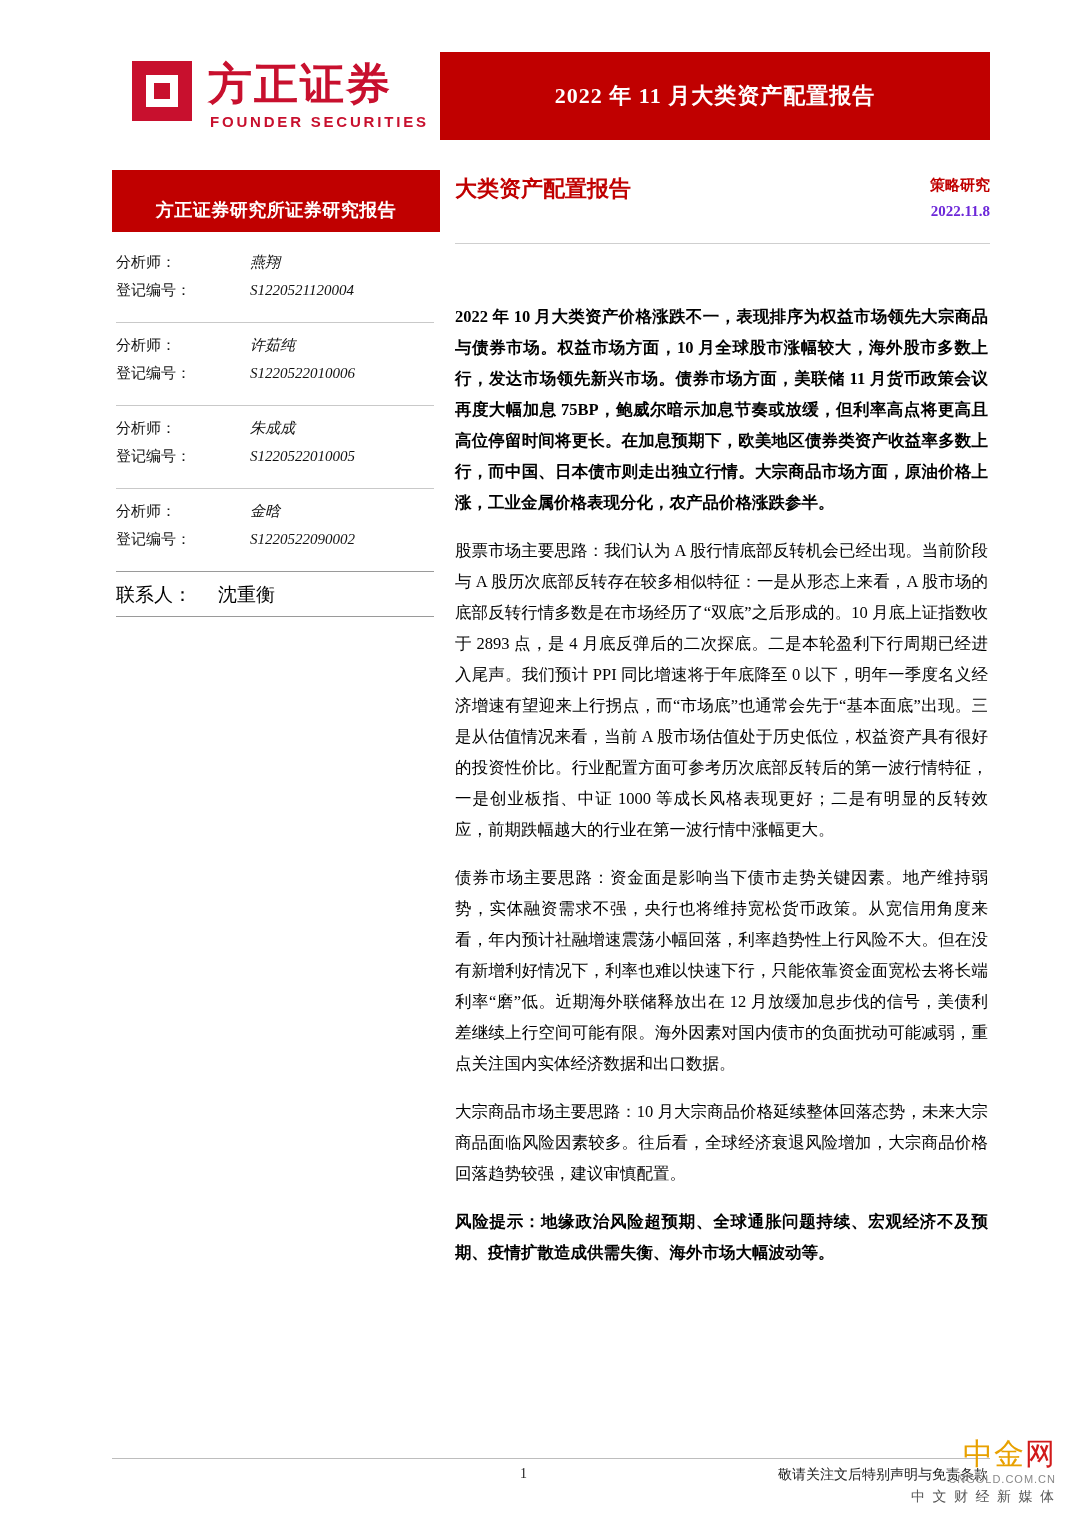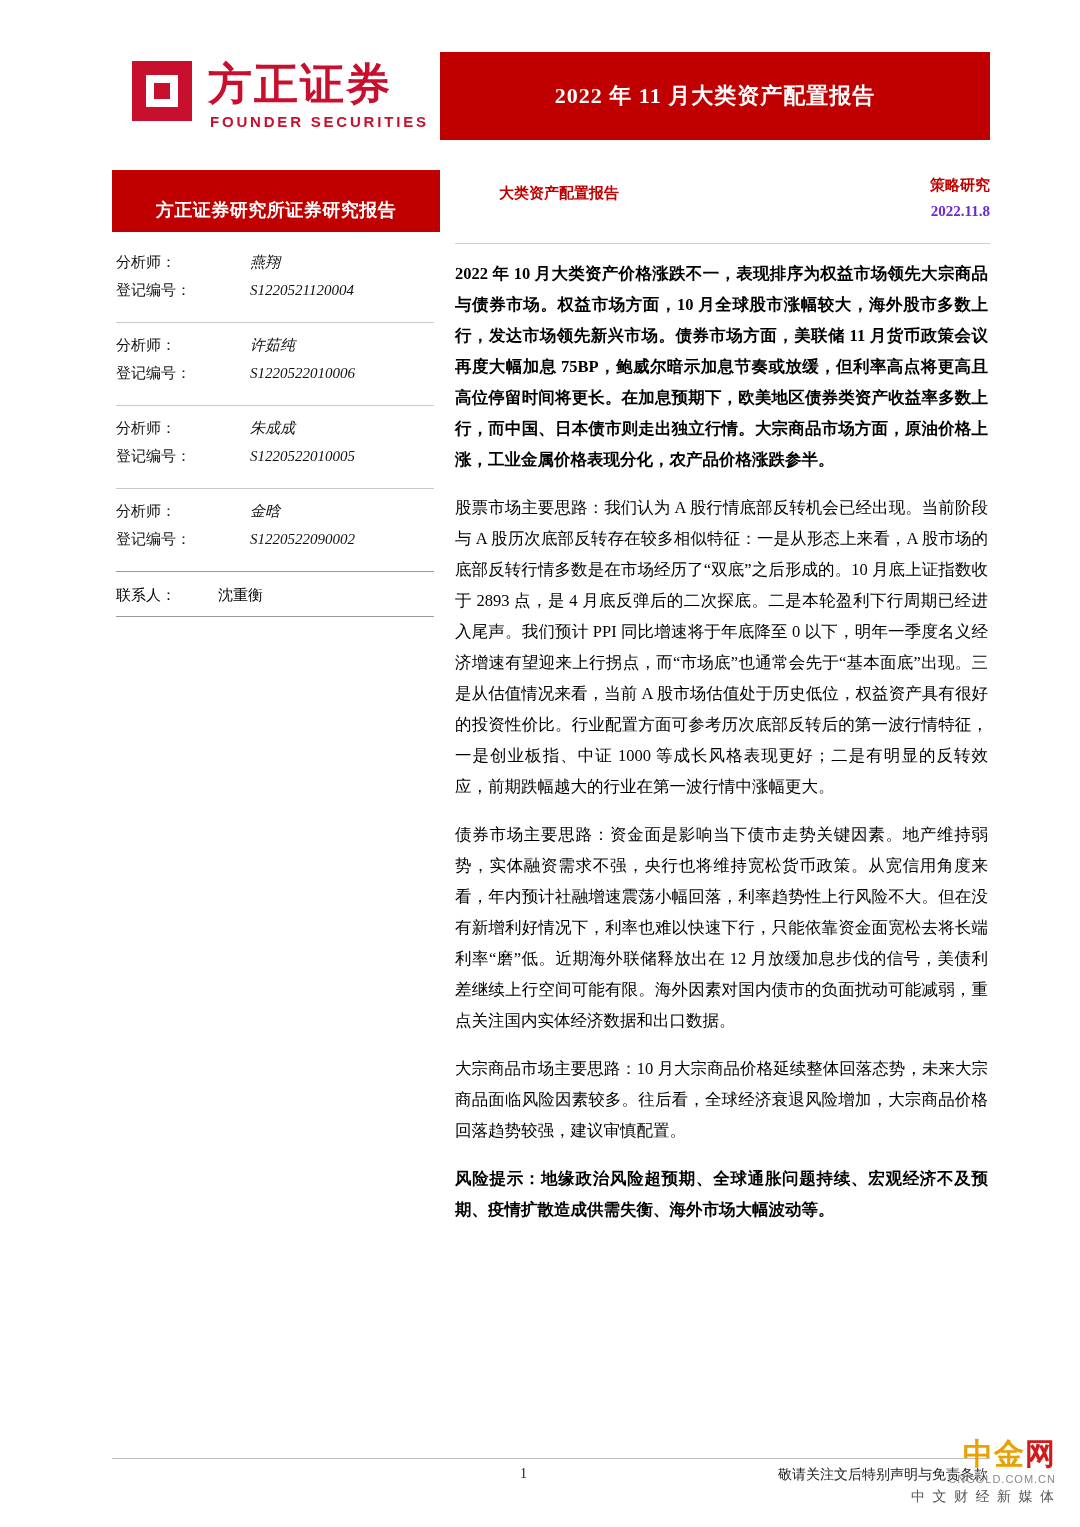--- a/index.html
+++ b/index.html
@@ -157,44 +157,43 @@
     height: 1px;
     background: #c9c9c9;
     margin: 6px 0 8px 4px;
     width: 318px;
   }
   .rule.thick {
     background: #9a9a9a;
   }
   .contact-row {
     display: flex;
-    font-size: 15px;
+    font-size: 19px;
     line-height: 30px;
     padding-left: 4px;
     margin-top: 2px;
   }
   .contact-row .k { width: 86px; flex: none; }
   .contact-row .v { padding-left: 16px; }
 
   
   .sub-header {
     position: absolute;
     left: 455px;
     top: 172px;
     width: 535px;
     height: 64px;
   }
   .sub-title {
     position: absolute;
     left: 0;
-    top: 12px;
-    font-size: 15px;
+    top: 2px;
+    font-size: 22px;
     font-weight: bold;
     color: #c00000;
-    margin-left: 44px;
   }
   .sub-right {
     position: absolute;
     right: 0;
     top: 0;
     text-align: right;
   }
   .sub-cat {
     font-size: 15px;
     color: #c00000;
@@ -223,21 +222,21 @@
     width: 533px;
   }
   .para {
     font-size: 16.5px;
     line-height: 31px;
     color: #000000;
     text-align: justify;
     margin-bottom: 17px;
     font-family: "Liberation Serif", serif;
   }
-  .lead { font-weight: bold; }
+  .lead { font-weight: bold; margin-top: 43px; }
   .risk { font-weight: bold; }
 
   
   .footer-rule {
     position: absolute;
     left: 112px;
     top: 1458px;
     width: 878px;
     height: 1px;
     background: #bdbdbd;
@@ -262,21 +261,21 @@
   .wm {
     position: absolute;
     right: 24px;
     bottom: 14px;
     width: 200px;
     height: 76px;
     text-align: right;
   }
   .wm-main {
     font-size: 30px;
-    font-weight: bold;
+    font-weight: normal;
     color: #d11a1a;
     letter-spacing: 1px;
     line-height: 34px;
   }
   .wm-main .gold { color: #e8a100; }
   .wm-url {
     font-size: 11px;
     color: #888;
     letter-spacing: 1px;
     line-height: 16px;

